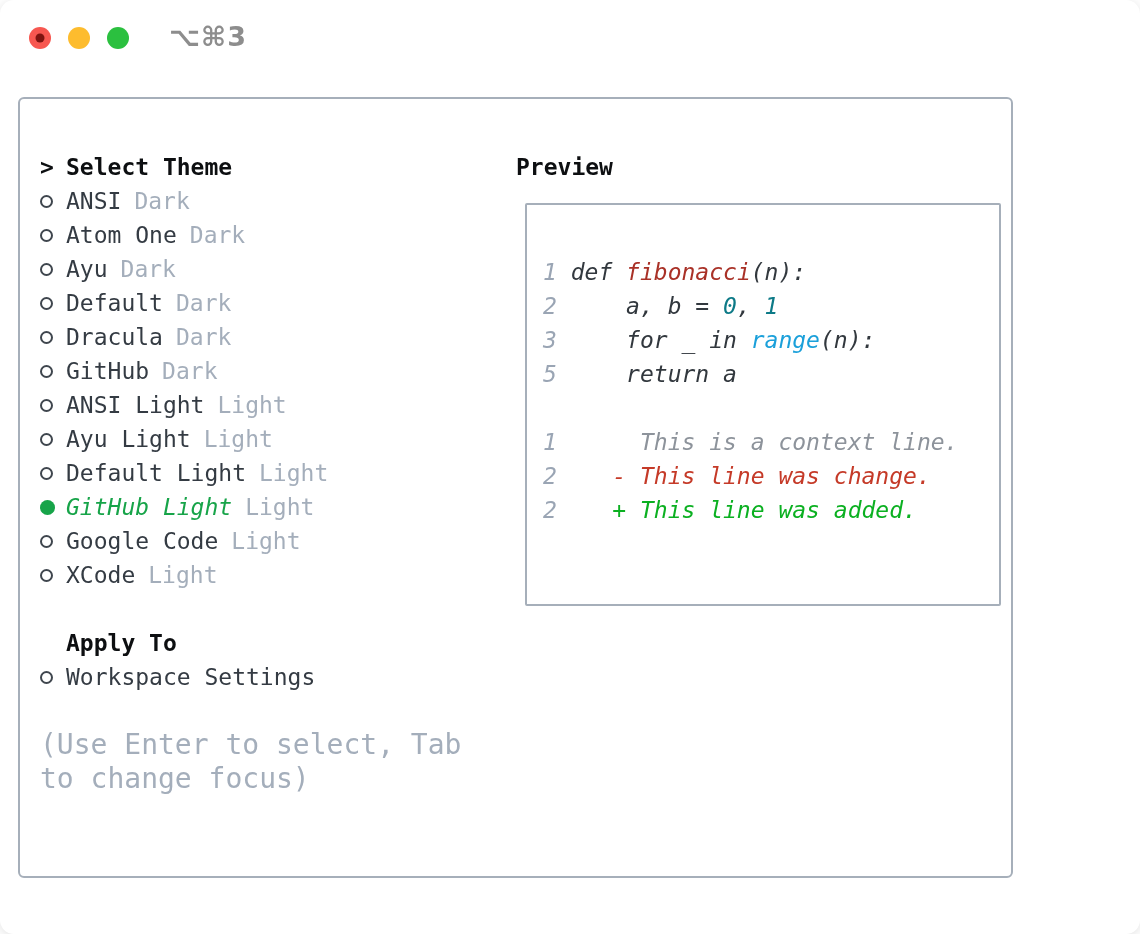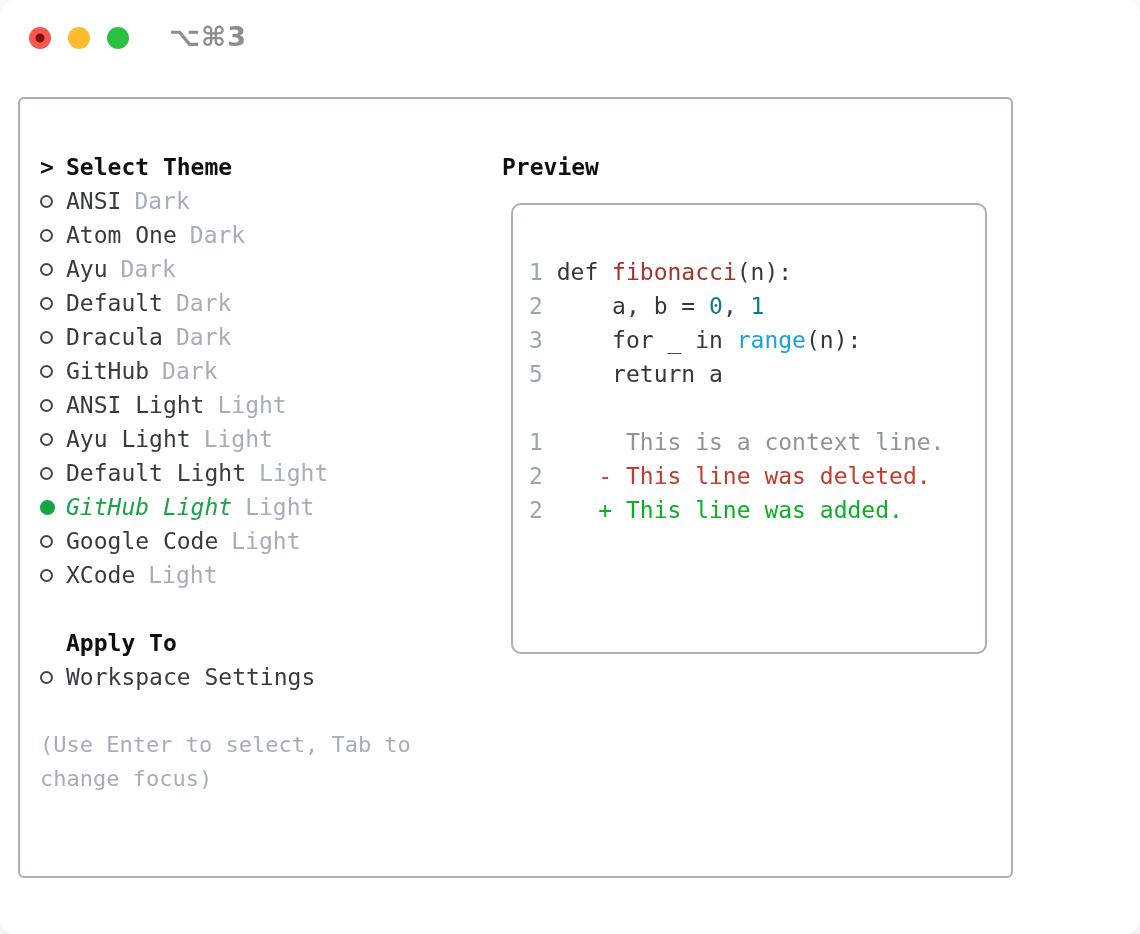--- a/index.html
+++ b/index.html
@@ -43,28 +43,28 @@
   .marker{width:26px;flex:none;display:flex;align-items:center;}
   .prompt{font-weight:700;color:var(--header_black);font-size:23px;}
   .radio{width:13px;height:13px;border:2px solid #3f464e;border-radius:50%;}
   .radio-filled{width:15px;height:15px;border-radius:50%;background:var(--accent_green);}
   .header-label{font-weight:700;color:var(--header_black);}
   .apply-label{font-weight:700;color:var(--header_black);}
   .label{color:var(--text_dark);white-space:pre;text-align:center;}
   .row.selected .label{color:var(--accent_green);font-style:italic;}
   .tag{color:var(--tag_gray);margin-left:13px;white-space:pre;}
   .spacer{height:34px;}
-  .hint{font-size:22px;line-height:34px;color:var(--hint_gray);width:450px;}
+  .hint{font-size:28px;line-height:34px;color:var(--hint_gray);width:450px;}
   
-  .right-col{position:absolute;left:482px;top:51px;}
+  .right-col{position:absolute;left:496px;top:51px;}
   .preview-title{font-size:23px;line-height:34px;font-weight:700;color:var(--header_black);}
   .preview-box{
-    margin-left:9px;margin-top:19px;width:476px;height:451px;
-    border:2px solid var(--border_gray);border-radius:10px;background:#fff;
-    padding:50px 0 0 16px;overflow:hidden;
+    margin-left:9px;margin-top:19px;width:476px;height:403px;
+    border:2px solid var(--border_gray);border-radius:2px;background:#fff;
+    padding:50px 0 0 16px;overflow:hidden;font-style:italic;
   }
   .code-line{white-space:pre;font-size:23px;line-height:34px;height:34px;}
   .code-blank{height:34px;}
   .ln{color:var(--line_number_gray);}
   .seg.plain{color:var(--code_dark);}
   .seg.func{color:var(--func_red);}
   .seg.number{color:var(--number_teal);}
   .seg.builtin{color:var(--builtin_blue);}
   .seg.context{color:var(--context_gray);}
   .seg.deleted{color:var(--deleted_red);}
@@ -201,19 +201,19 @@
       <div class="preview-box">
         <div id="code-lines">
             <div class="code-line"><span class="ln">1</span><span class="seg plain"> def </span><span class="seg func">fibonacci</span><span class="seg plain">(n):</span></div>
             <div class="code-line"><span class="ln">2</span><span class="seg plain">     a, b = </span><span class="seg number">0</span><span class="seg plain">, </span><span class="seg number">1</span></div>
             <div class="code-line"><span class="ln">3</span><span class="seg plain">     for _ in </span><span class="seg builtin">range</span><span class="seg plain">(n):</span></div>
             <div class="code-line"><span class="ln">5</span><span class="seg plain">     return a</span></div>
           </div>
         <div class="code-blank"></div>
         <div id="diff-lines">
             <div class="code-line"><span class="ln">1</span><span class="seg context">      This is a context line.</span></div>
-            <div class="code-line"><span class="ln">2</span><span class="seg deleted">    - This line was deleted.</span></div>
+            <div class="code-line"><span class="ln">2</span><span class="seg deleted">    - This line was change.</span></div>
             <div class="code-line"><span class="ln">2</span><span class="seg added">    + This line was added.</span></div>
           </div>
       </div>
     </div>
   </div>
 </div>
 
 </body></html>

